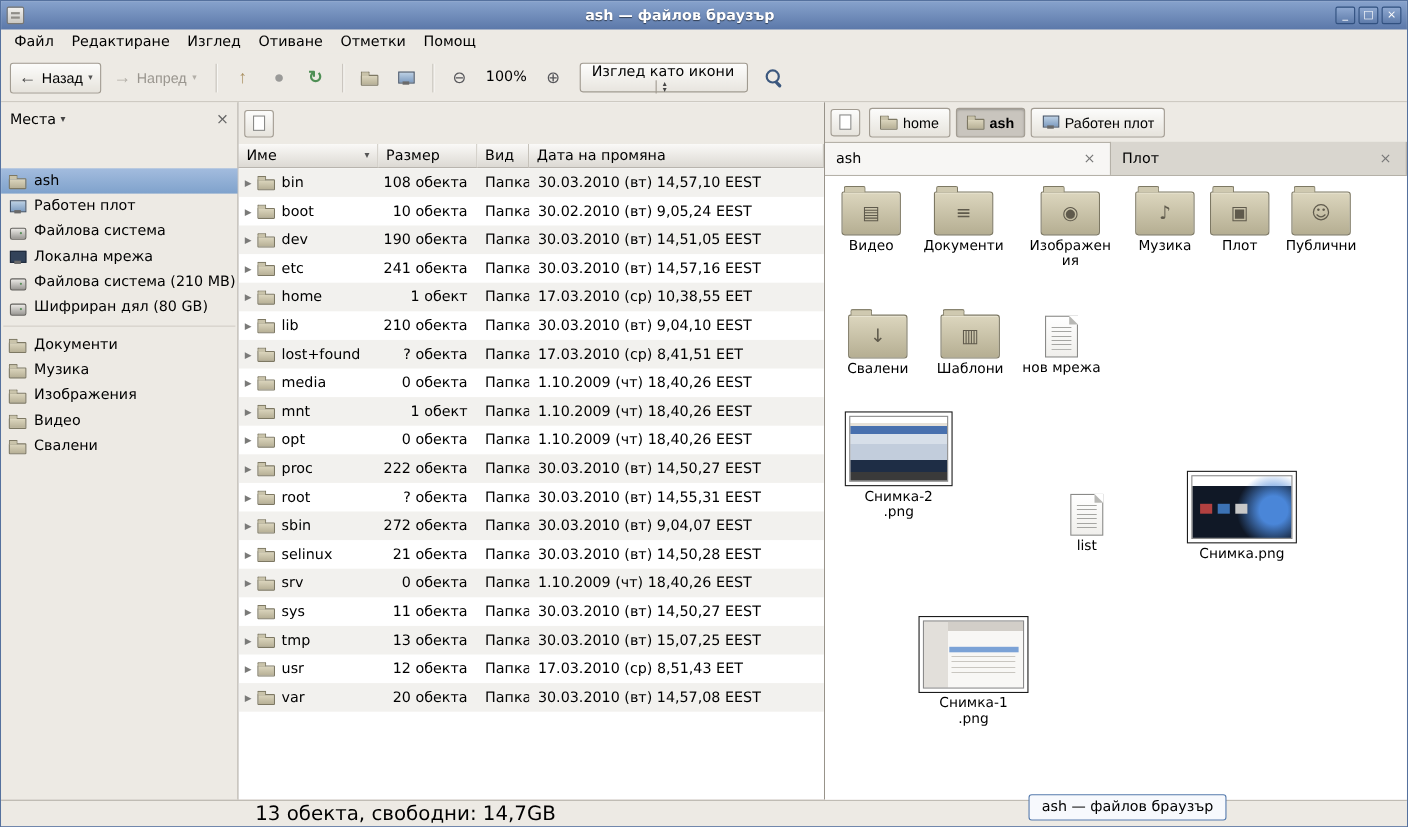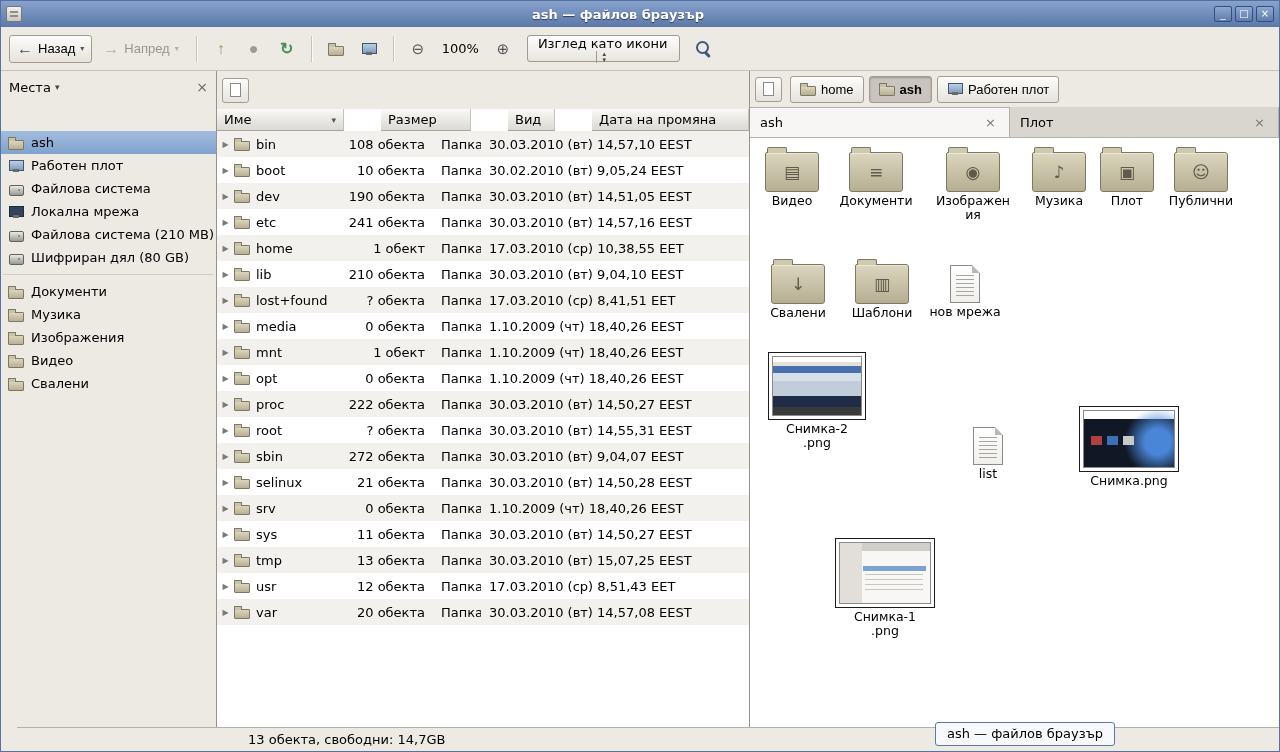--- a/index.html
+++ b/index.html
@@ -64,21 +64,21 @@
   .mnetwork::before { content:""; position:absolute; left:1px; top:2px; width:13px; height:9px; background:#33435a; border:1px solid #1f2a3a; }
   .mnetwork::after { content:""; position:absolute; left:5px; bottom:2px; width:6px; height:3px; background:#6a6a6a; }
   .mtrash::before { content:""; position:absolute; left:3px; top:5px; width:9px; height:9px; background:linear-gradient(#d4d2cd,#a3a19c); border:1px solid #63615d; border-radius:0 0 2px 2px; }
   .mtrash::after { content:""; position:absolute; left:1px; top:2px; width:13px; height:2px; background:#8a8884; border-radius:1px; }
 
   
   .list-pane { width:533px; flex:0 0 533px; display:flex; flex-direction:column; background:#fff; border-right:1px solid #98938a; min-height:0; }
   .list-topbar { height:38px; flex:0 0 38px; background:#edeae4; display:flex; align-items:center; padding:0 5px; }
   .small-btn { width:27px; height:25px; border:1px solid #a29c92; border-radius:3px; background:linear-gradient(#fcfcfb,#e6e3dc); display:flex; align-items:center; justify-content:center; cursor:default; }
   .small-btn .mini-paper { width:11px; height:14px; background:#fff; border:1px solid #8a8a88; }
-  .tree-header { display:flex; flex:0 0 22px;gap:37px; }
+  .tree-header { display:flex; flex:0 0 22px; }
   .hcell { background:linear-gradient(#faf9f7,#dcd9d3); border-right:1px solid #c6c2ba; border-bottom:1px solid #a9a49c; display:flex; align-items:center; justify-content:space-between; padding:0 7px; height:22px; cursor:default; white-space:nowrap; overflow:hidden; }
   .sort-arrow { font-size:9px; color:#555; margin-left:4px; }
   .c0 { width:127px; flex:0 0 127px; }
   .c1 { width:90px; flex:0 0 90px; }
   .c2 { width:47px; flex:0 0 47px; }
   .c3 { flex:1; }
   .tree-rows { flex:1; overflow:hidden; background:#fff; }
   .trow { display:flex; height:26px; align-items:stretch; cursor:default; }
   .trow:nth-child(odd) { background:#f2f1ee; }
   .cell { display:flex; align-items:center; white-space:nowrap; overflow:hidden; }
@@ -120,38 +120,46 @@
     background:linear-gradient(#ffffff 0 9%, #e6e1d8 9% 15%, #4870ae 15% 27%, #d7dfe9 27% 42%, #c2cddc 42% 68%, #1e2d45 68% 87%, #3a3a3a 87% 100%); }
   .thumb-inner.dark-store { width:92px; height:58px;
     background:radial-gradient(circle at 82% 55%, #4a86d8 0 16%, rgba(74,134,216,0) 42%), linear-gradient(#ffffff 0 15%, #101826 15% 100%); }
   .thumb-inner.dark-store::before { content:""; position:absolute; left:7px; top:45%; width:11px; height:9px; background:#b24040; box-shadow:16px 0 0 #3c72b4, 32px 0 0 #c8c8c8; }
   .thumb-inner.filemanager { width:92px; height:62px;
     background:linear-gradient(90deg, #e2dfda 0 24%, rgba(0,0,0,0) 24%), linear-gradient(#d2cec8 0 14%, #f8f7f5 14% 100%); }
   .thumb-inner.filemanager::before { content:""; position:absolute; left:26%; right:5%; top:38%; height:5px; background:#7ba2d6; }
   .thumb-inner.filemanager::after { content:""; position:absolute; left:28%; right:8%; top:52%; height:16px; background:repeating-linear-gradient(#c9c6c0 0 1px,transparent 1px 5px); }
 
   
-  .statusbar { height:24px; flex:0 0 24px; background:#edeae4; border-top:1px solid #b5b1a8; display:flex; align-items:center; padding-left:231px; font-size:13px;margin-left:16px; }
+  .statusbar { height:24px; flex:0 0 24px; background:#edeae4; border-top:1px solid #b5b1a8; display:flex; align-items:center; padding-left:231px; font-size:18px; }
   .drag-tooltip { position:absolute; left:934px; top:721px; padding:3px 11px 4px; background:#f7f9fd; border:1px solid #567bad; border-radius:3px; font-size:13px; z-index:9; white-space:nowrap; }
 </style>
 </head>
 <body>
 
 <div class="screen">
 
   <div class="titlebar">
     <span class="win-icon"></span>
     <span class="title-text">ash — файлов браузър</span>
     <span class="title-buttons">
       <span class="wbtn">_</span>
       <span class="wbtn">□</span>
       <span class="wbtn">×</span>
     </span>
   </div>
 
+  <div class="menubar">
+      <span class="menu-item">Файл</span>
+      <span class="menu-item">Редактиране</span>
+      <span class="menu-item">Изглед</span>
+      <span class="menu-item">Отиване</span>
+      <span class="menu-item">Отметки</span>
+      <span class="menu-item">Помощ</span>
+    </div>
 
   <div class="toolbar">
     <button class="tbtn">
       <span class="gi arrow-left">←</span>
       <span>Назад</span>
       <span class="mini-caret">▾</span>
     </button>
     <button class="tbtn disabled">
       <span class="gi">→</span>
       <span>Напред</span>

